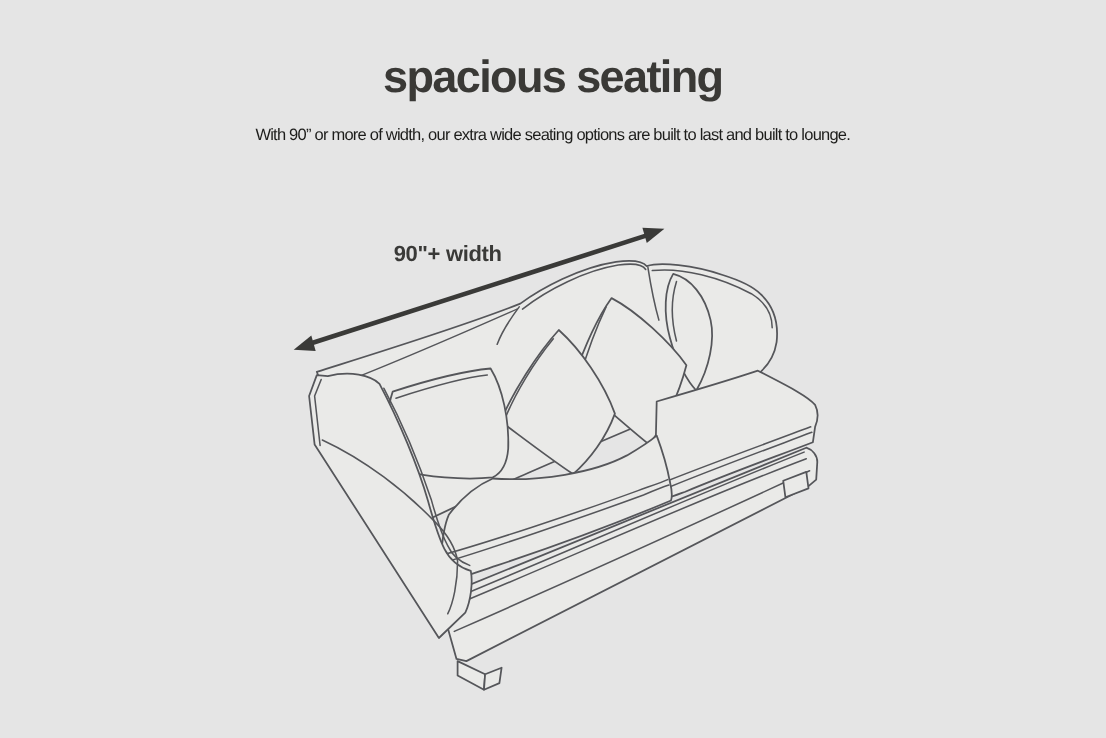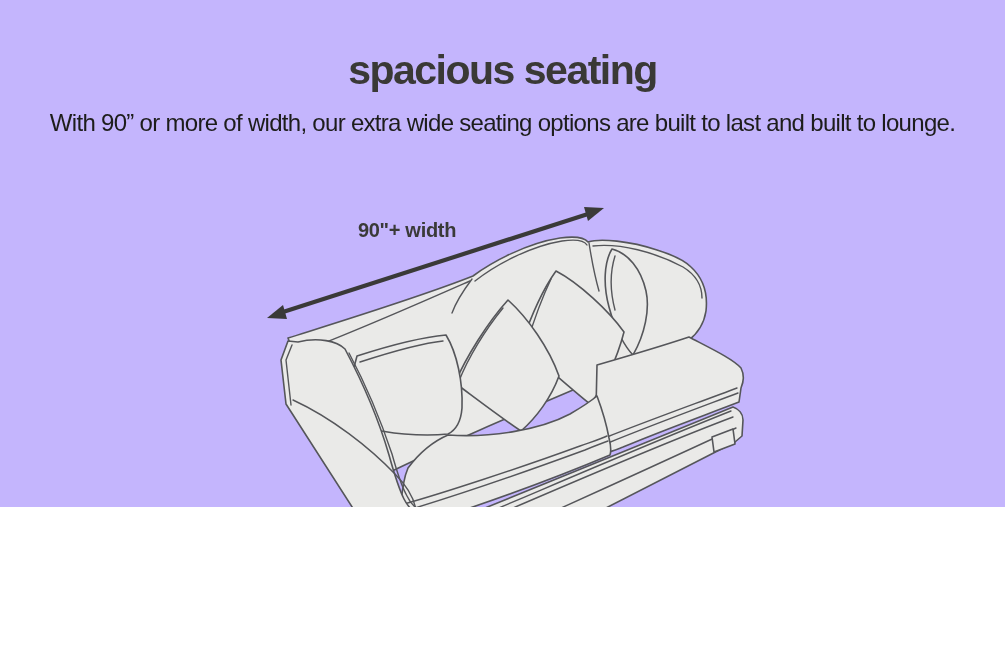--- a/index.html
+++ b/index.html
@@ -1,38 +1,38 @@
 <!DOCTYPE html>
 <html><head>
 <meta charset="utf-8">
 <style>
   html,body{margin:0;padding:0;background:#fff;}
   .stage{
     position:relative;
-    width:1005px;height:507px;
-    background:#c4b5fd;
+    width:1005px;height:671px;
+    background:#e5e5e5;
     overflow:hidden;
     font-family:"Liberation Sans", sans-serif;
   }
   .header{
     position:absolute;
     top:50px;left:0;width:100%;
     text-align:center;
   }
   .title{
     margin:0;
     font-size:41px;
     line-height:1;
     font-weight:700;
     letter-spacing:-1.5px;
     color:#3a3936;
   }
   .desc{
     margin:18px 0 0 0;
-    font-size:24px;
+    font-size:15px;
     line-height:27px;
     letter-spacing:-0.7px;
     color:#1d1d1b;
   }
   .illustration{
     position:absolute;
     left:0;top:0;width:1005px;height:671px;
   }
   .sofa-fill{fill:#eaeae8;stroke:#55565a;stroke-width:1.6;stroke-linejoin:round;stroke-linecap:round;}
   .sofa-line{fill:none;stroke:#55565a;stroke-width:1.4;stroke-linejoin:round;stroke-linecap:round;}

